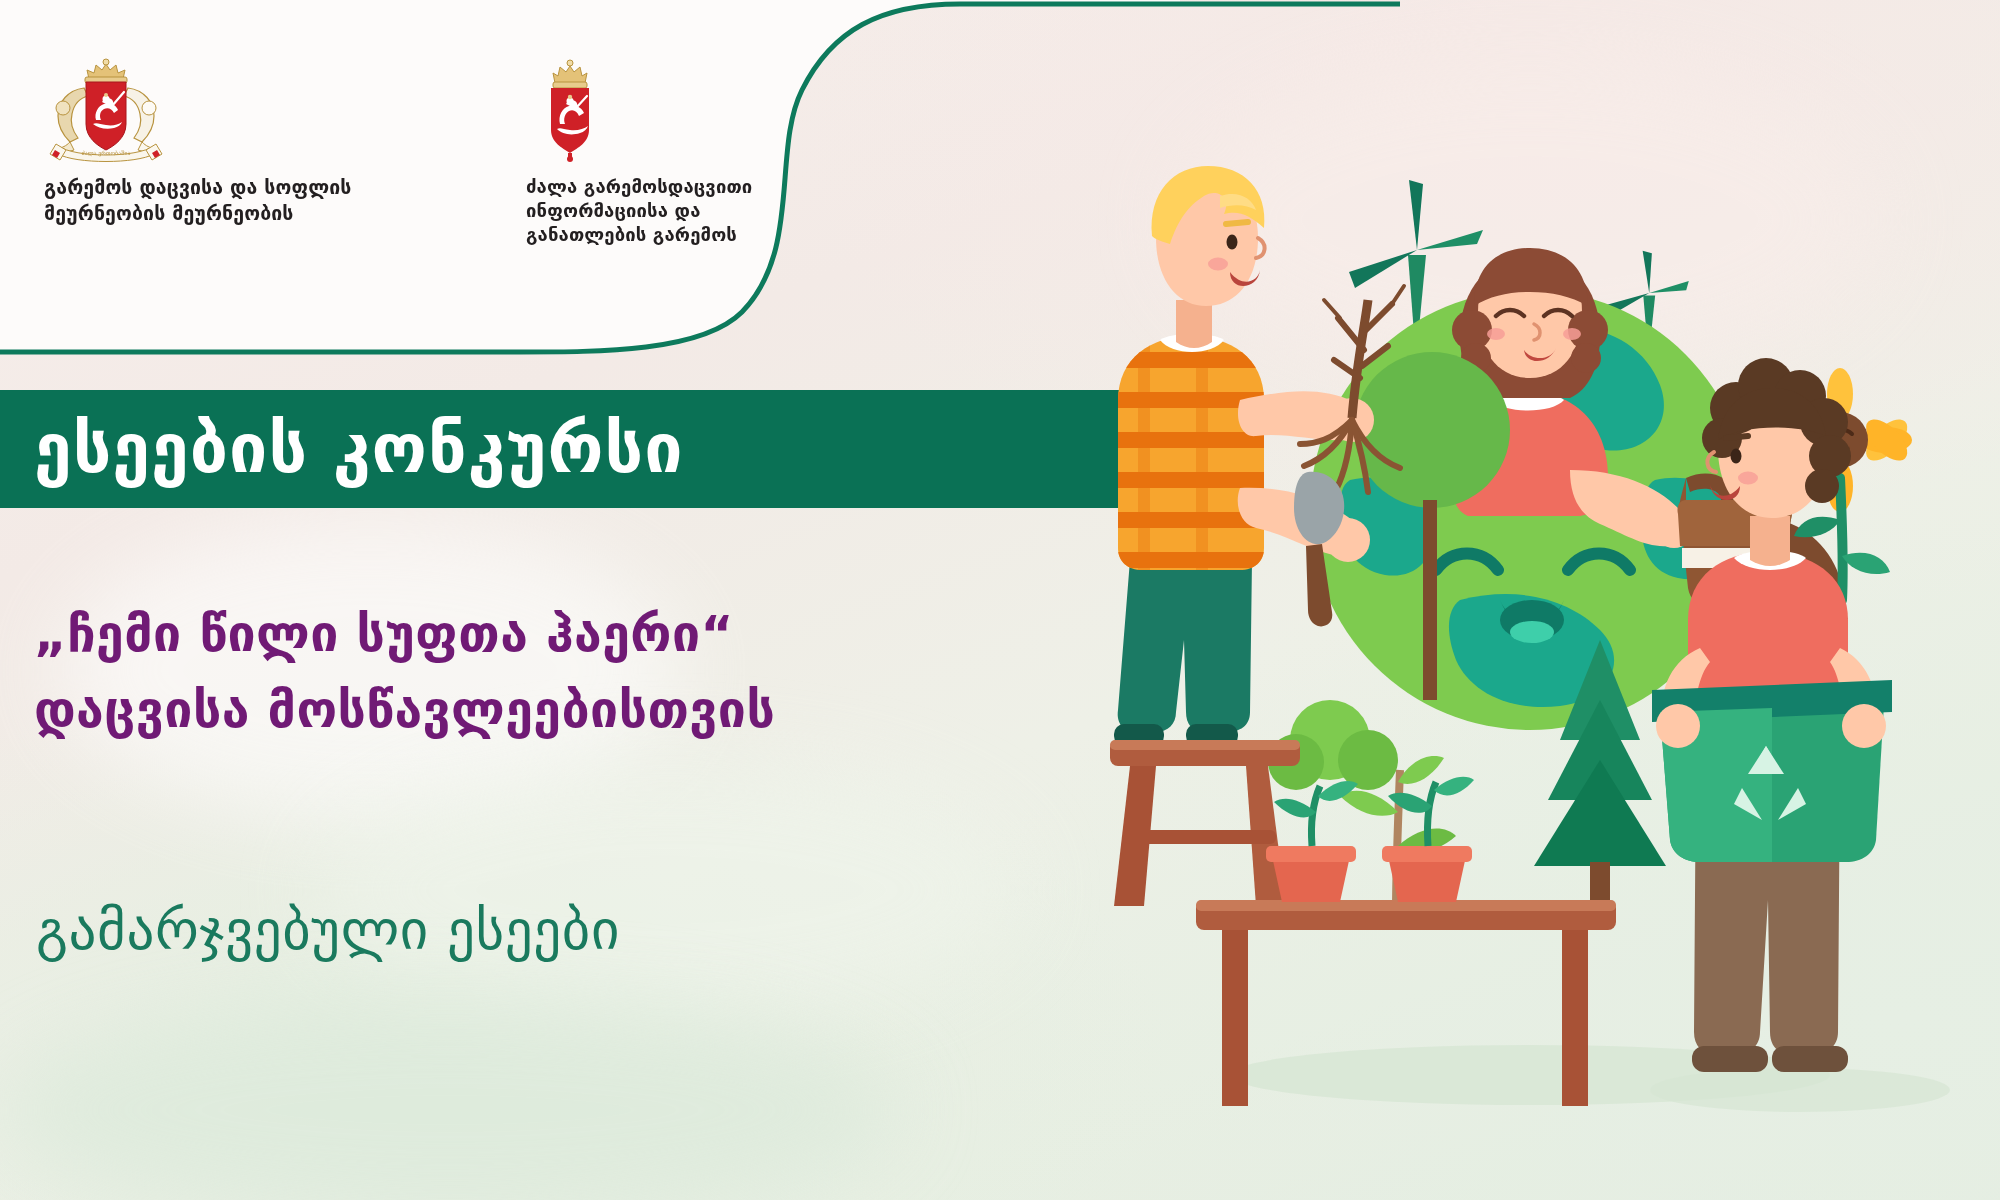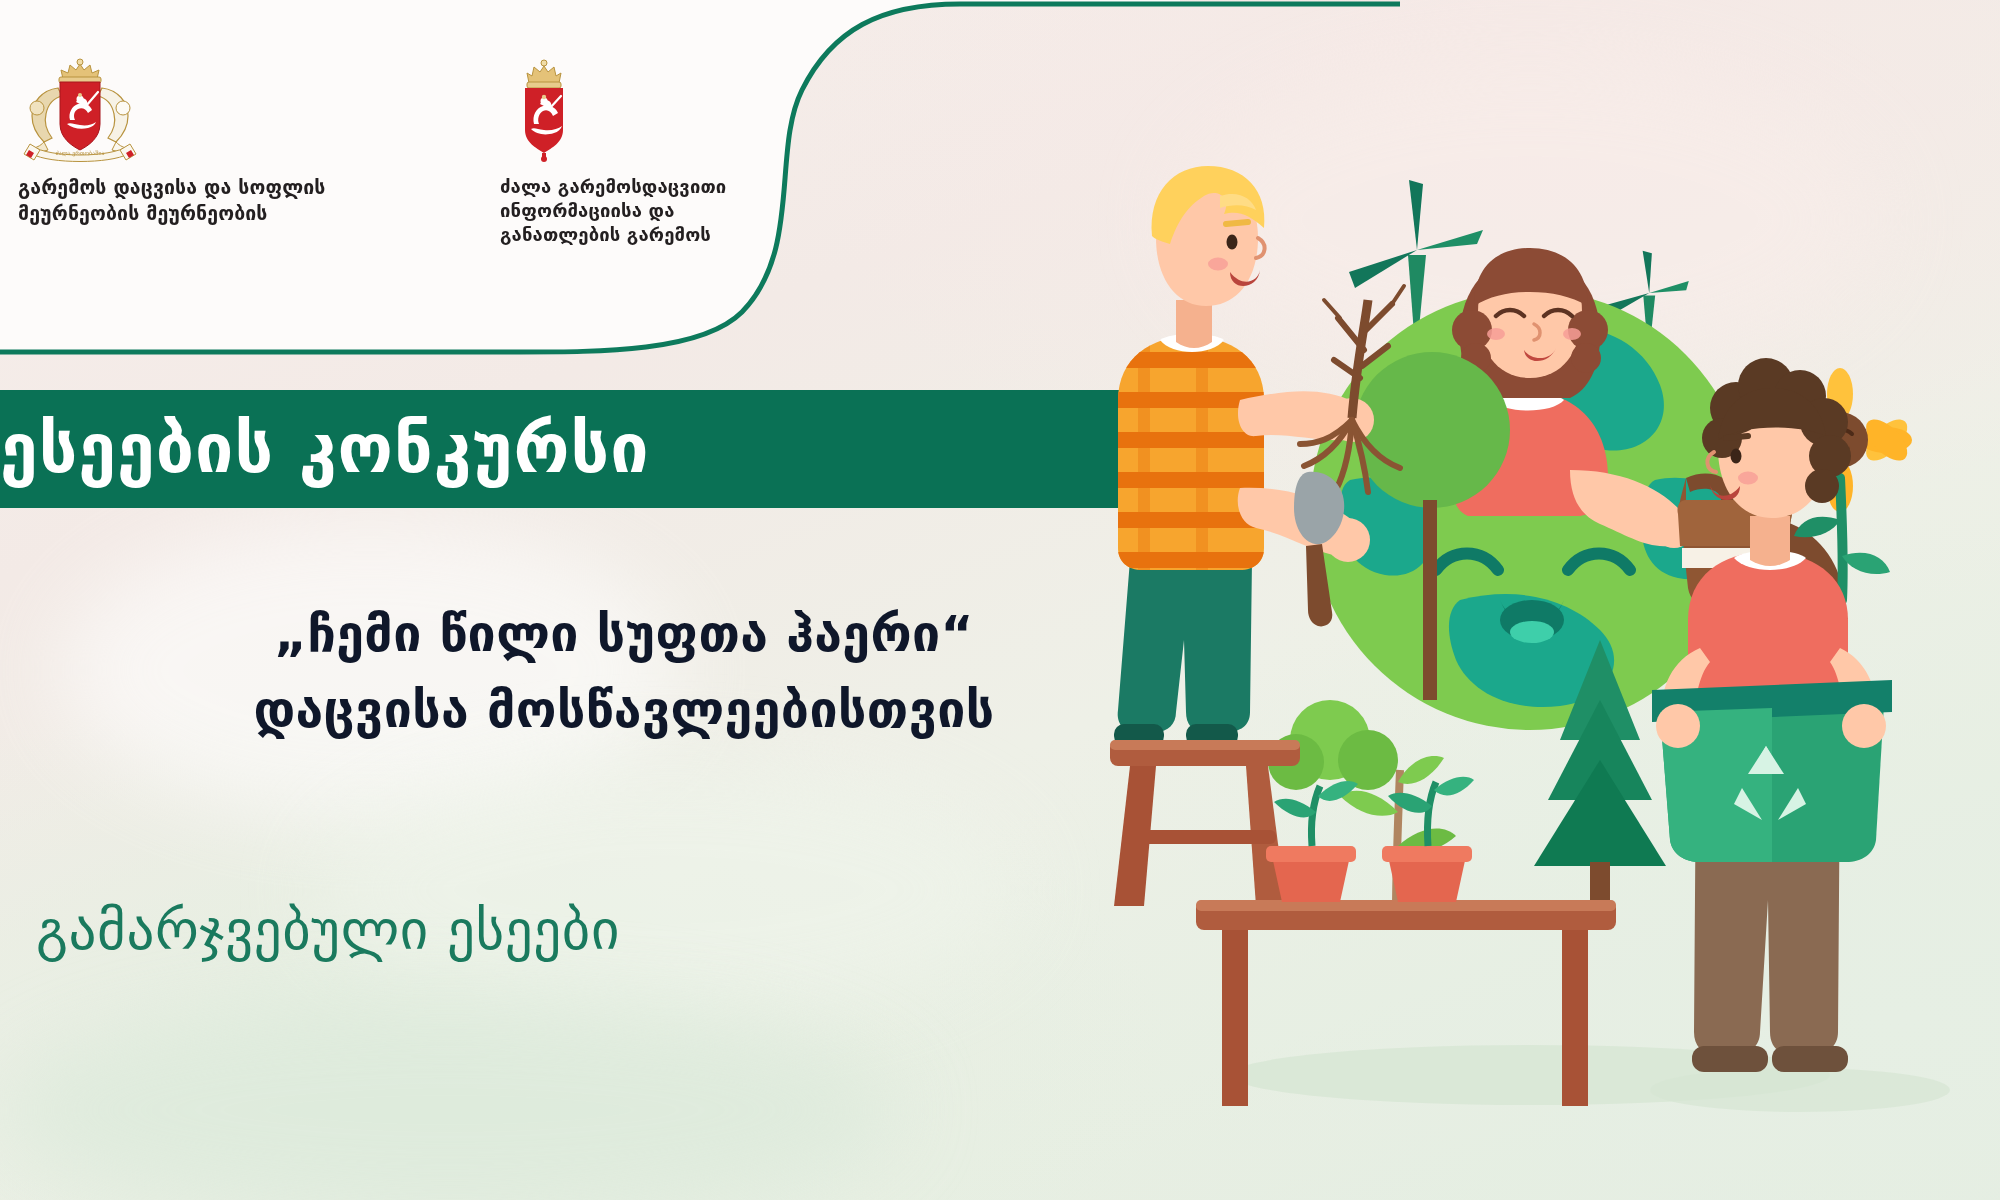--- a/index.html
+++ b/index.html
@@ -36,21 +36,21 @@
     clip-path: path("M0,0 L1180,0 L1180,4 C1180,4 1060,4 960,4 C880,4 830,30 800,90 C770,150 800,250 740,312 C700,352 600,352 520,352 L0,352 Z");
   }
   .header-stroke {
     position:absolute; left:0; top:0; width:1400px; height:360px;
     pointer-events:none;
   }
 
   
   .logos {
     position:absolute; left:0; top:58px; width:880px;
-    display:flex; align-items:flex-start; gap:122px; padding-left:18px;
+    display:flex; align-items:flex-start; gap:122px; padding-left:44px;
   }
   .logo-block { display:flex; flex-direction:column; }
   .logo-block.first { width:360px; }
   .logo-block.second { width:340px; }
   .crest-wrap { height:105px; display:flex; align-items:flex-start; }
   .logo-caption {
     font-family:"DejaVu Sans", sans-serif;
     font-size:19.5px; font-weight:700; line-height:1.32;
     color:#231f20; letter-spacing:.1px; margin-top:12px;
   }
@@ -60,28 +60,29 @@
   
   .title-banner {
     position:absolute; left:0; top:390px; width:1120px; height:118px;
     background:#0a7155;
     display:flex; align-items:center;
   }
   .title-banner h1 {
     font-family:"DejaVu Sans", sans-serif;
     color:#ffffff; font-weight:700;
     font-size:68px; line-height:1; letter-spacing:1px;
+    padding-left:34px;
   }
 
   
   .subtitle {
     position:absolute; left:34px; top:596px; width:1180px;
     font-family:"DejaVu Sans", sans-serif;
-    color:#0f172a; font-weight:700;
-    font-size:50px; line-height:1.52; letter-spacing:.4px;text-align:center;
+    color:#701a75; font-weight:700;
+    font-size:50px; line-height:1.52; letter-spacing:.4px;
   }
   .subtitle .ln { display:block; white-space:nowrap; }
 
   
   .headline {
     position:absolute; left:36px; top:900px; width:1200px;
     font-family:"DejaVu Sans", sans-serif;
     color:#1a7a5e; font-weight:400;
     font-size:55px; line-height:1.1; letter-spacing:.6px;
     white-space:nowrap;

